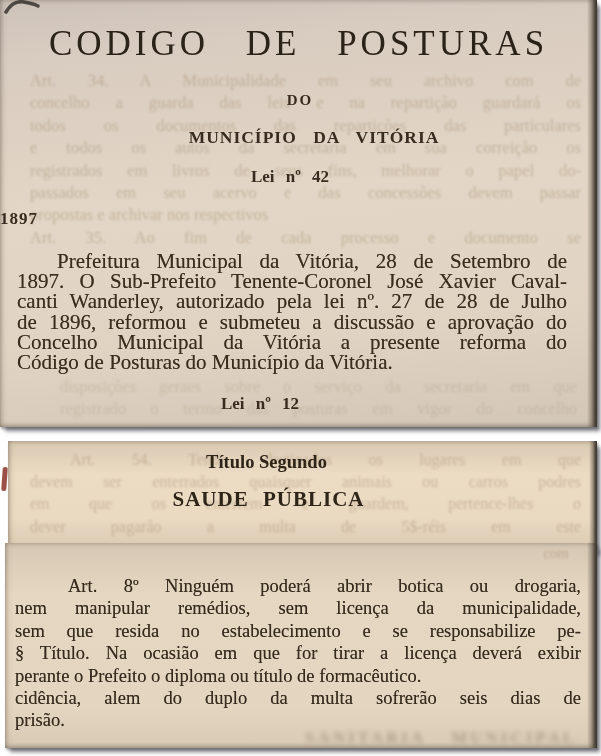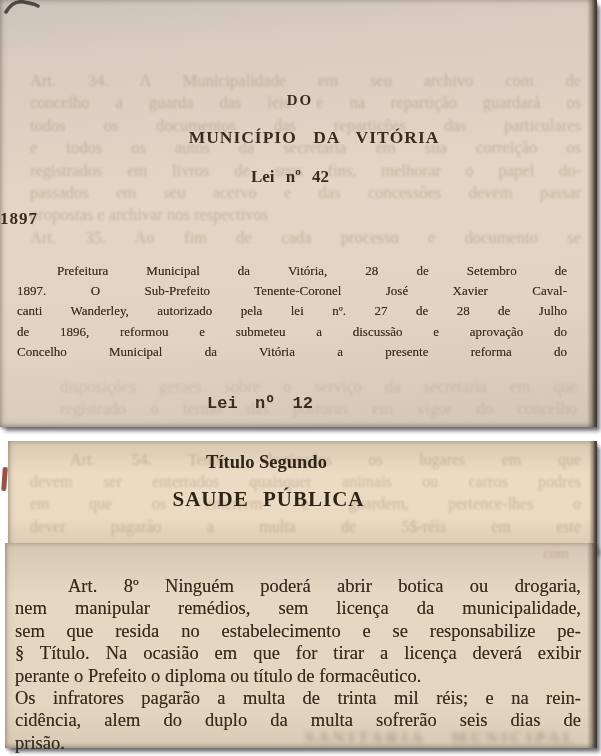--- a/index.html
+++ b/index.html
@@ -50,27 +50,27 @@
   }
   .law-42{
     position:absolute;top:167px;left:0;width:580px;text-align:center;
     font-size:17px;font-weight:700;color:#372c1f;word-spacing:7px;
   }
   .year{
     position:absolute;top:209px;left:0;width:580px;text-align:left;
     font-size:17px;font-weight:700;color:#372c1f;letter-spacing:1px;
   }
   .s1-para{
-    position:absolute;left:17px;top:261px;width:550px;
-    font-size:13px;line-height:20.2px;color:#3a2d1e;
+    position:absolute;left:17px;top:251px;width:550px;
+    font-size:21px;line-height:20.2px;color:#3a2d1e;
     text-shadow:0 0 0.5px rgba(58,45,30,0.55);
   }
   .law-12{
     position:absolute;top:394px;left:0;width:520px;text-align:center;
-    font-size:17px;font-weight:700;color:#372c1f;word-spacing:7px;font-family:Liberation Mono, monospace;
+    font-size:17px;font-weight:700;color:#372c1f;word-spacing:7px;
   }
   
   .s2-head{
     position:absolute;top:11px;left:0;right:72px;text-align:center;
     font-size:18.5px;font-weight:700;color:#2e2418;
   }
   .s2-sub{
     position:absolute;top:46px;left:4px;right:72px;text-align:center;
     font-size:21px;font-weight:700;color:#2e2418;letter-spacing:1px;word-spacing:8px;
   }
@@ -122,31 +122,33 @@
     </div>
   <div class="ghost g1b">
       <div class="line">disposições geraes sobre o serviço da secretaria em que</div>
       <div class="line">registrado o termo das posturas em vigor do concelho</div>
     </div>
 
   <svg class="pen-mark" width="36" height="18" viewBox="0 0 36 18">
     <path d="M2 14 Q 9 2, 20 4 T 34 8" stroke="#2e2a26" stroke-width="3.5" fill="none" stroke-linecap="round" opacity="0.8"></path>
   </svg>
 
+  <h1 class="main-title" style="margin:0;">CODIGO DE POSTURAS</h1>
   <div class="subtitle-do">DO</div>
   <div class="subtitle-municipio">MUNICÍPIO DA VITÓRIA</div>
   <div class="law-42">Lei nº 42</div>
   <div class="year">1897</div>
 
   <div class="s1-para">
       <div class="line indent1">Prefeitura Municipal da Vitória, 28 de Setembro de</div>
       <div class="line">1897. O Sub-Prefeito Tenente-Coronel José Xavier Caval-</div>
       <div class="line">canti Wanderley, autorizado pela lei nº. 27 de 28 de Julho</div>
       <div class="line">de 1896, reformou e submeteu a discussão e aprovação do</div>
       <div class="line">Concelho Municipal da Vitória a presente reforma do</div>
+      <div class="line short">Código de Posturas do Município da Vitória.</div>
     </div>
 
   <div class="law-12">Lei nº 12</div>
 
   <div class="edge-right"></div>
 </section>
 
 <div class="red-mark"></div>
 
 <section class="strip strip-2">
@@ -163,18 +165,17 @@
 
 <section class="strip strip-3">
   <div class="ghost g3-com">com</div>
   <div class="ghost g3-bottom">SANITARIA MUNICIPAL</div>
   <div class="s3-para">
       <div class="line indent3">Art. 8º Ninguém poderá abrir botica ou drogaria,</div>
       <div class="line">nem manipular remédios, sem licença da municipalidade,</div>
       <div class="line">sem que resida no estabelecimento e se responsabilize pe-</div>
       <div class="line">§ Título. Na ocasião em que for tirar a licença deverá exibir</div>
       <div class="line short">perante o Prefeito o diploma ou título de formacêutico.</div>
-      <div class="line">Os infratores pagarão a multa de trinta mil réis; e na rein-</div>
       <div class="line">cidência, alem do duplo da multa sofrerão seis dias de</div>
       <div class="line short">prisão.</div>
     </div>
   <div class="edge-right"></div>
 </section>
 
 </body></html>

